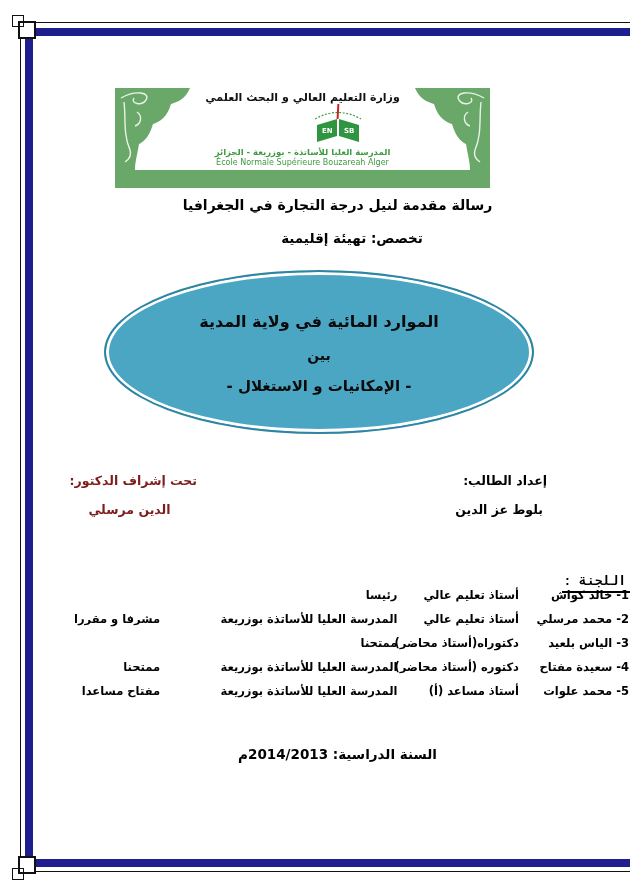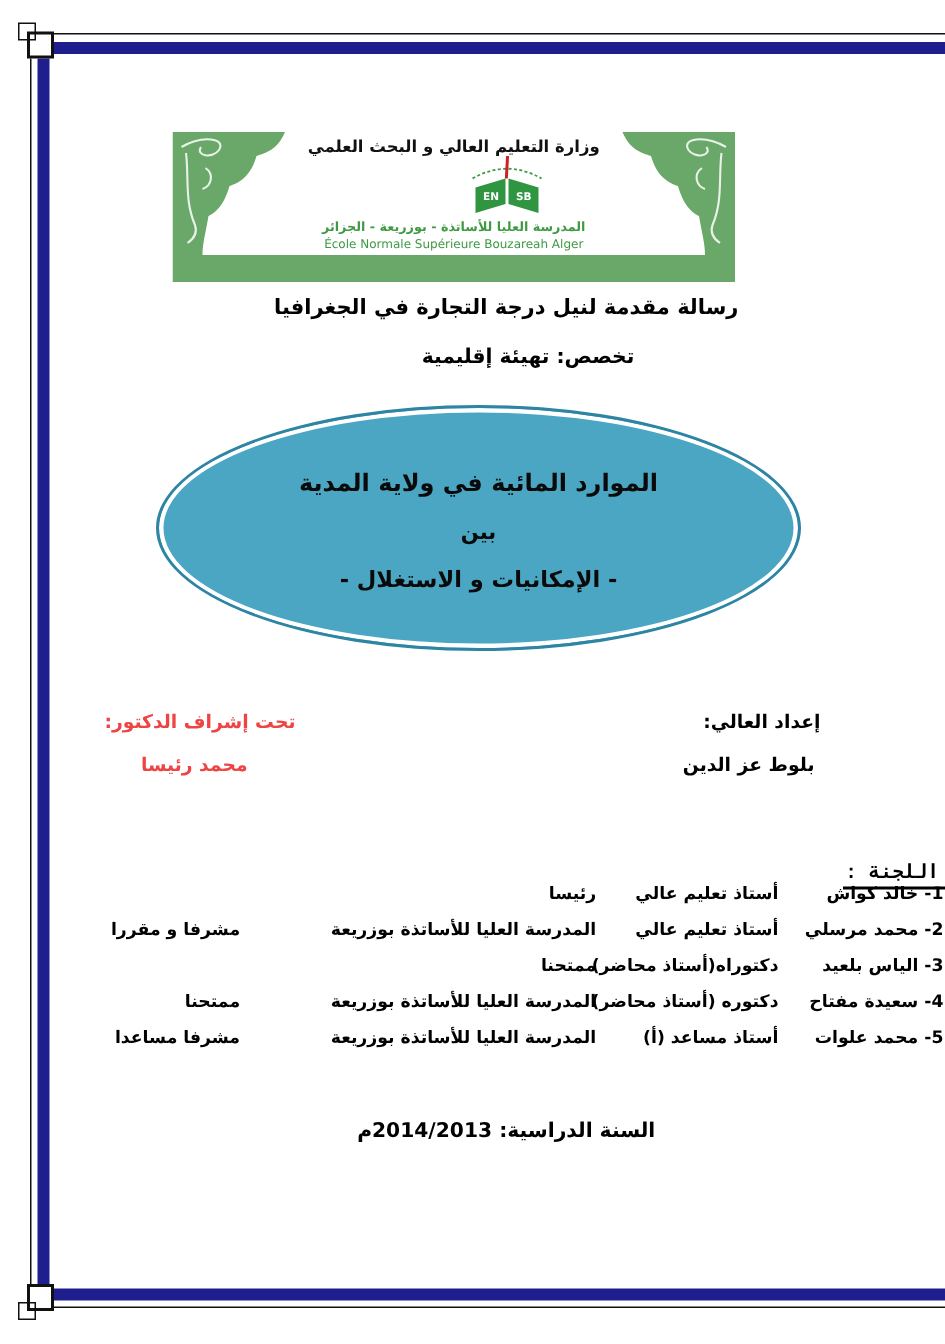--- a/index.html
+++ b/index.html
@@ -38,21 +38,21 @@
            display:flex;flex-direction:column;align-items:center;justify-content:center;
            direction:rtl;}
   .title-l1{font-size:16px;font-weight:bold;color:#0a0a0a;margin-top:2px;}
   .title-l2{font-size:14px;font-weight:bold;color:#0a0a0a;margin-top:16px;}
   .title-l3{font-size:15px;font-weight:bold;color:#0a0a0a;margin-top:14px;}
   
   .student{position:absolute;top:473px;right:128px;width:160px;direction:rtl;
            font-size:12.5px;font-weight:bold;color:#000;}
   .student .name{margin-top:14px;padding-right:4px;}
   .supervisor{position:absolute;top:473px;left:62px;width:135px;direction:rtl;
-              font-size:12.5px;font-weight:bold;color:#ef4444;}
+              font-size:12.5px;font-weight:bold;color:#7f1d1d;}
   .supervisor .name{margin-top:14px;text-align:center;}
   
   .committee-head{position:absolute;top:572px;left:0;right:0;text-align:right;font-family:Liberation Mono, monospace;}
   .committee-head span{display:inline-block;direction:rtl;font-size:13px;font-weight:bold;
                        color:#000;border-bottom:2.5px solid #000;padding:0 2px 2px 2px;}
   .committee{position:absolute;top:583px;left:50px;right:46px;}
   .c-row{display:grid;grid-template-columns:19% 21% 41% 19%;direction:rtl;
          height:24px;align-items:center;font-size:11.5px;font-weight:bold;color:#000;}
   .c-row div{white-space:nowrap;overflow:visible;}
   
@@ -110,26 +110,26 @@
   <div class="intro1">رسالة مقدمة لنيل درجة  التجارة في الجغرافيا</div>
   <div class="intro2">تخصص: تهيئة إقليمية</div>
 
   <div class="ellipse">
     <div class="title-l1">الموارد المائية في ولاية المدية</div>
     <div class="title-l2">بين</div>
     <div class="title-l3">- الإمكانيات و الاستغلال -</div>
   </div>
 
   <div class="student">
-    <div>إعداد العالي:</div>
+    <div>إعداد الطالب:</div>
     <div class="name">بلوط عز الدين</div>
   </div>
   <div class="supervisor">
     <div>تحت إشراف الدكتور:</div>
-    <div class="name">محمد رئيسا</div>
+    <div class="name">الدين مرسلي</div>
   </div>
 
   <div class="committee-head">
     <span>أعضاء اللجنة :</span>
   </div>
   <div class="committee">
     <div class="c-row">
       <div>1- خالد كواش</div>
       <div>أستاذ تعليم عالي</div>
       <div>رئيسا</div>
@@ -148,19 +148,19 @@
     <div class="c-row">
       <div>4- سعيدة مفتاح</div>
       <div>دكتوره (أستاذ محاضر)</div>
       <div>المدرسة العليا للأساتذة  بوزريعة</div>
       <div>ممتحنا</div>
     </div>
     <div class="c-row">
       <div>5- محمد علوات</div>
       <div>أستاذ مساعد  (أ)</div>
       <div>المدرسة العليا للأساتذة  بوزريعة</div>
-      <div>مشرفا مساعدا</div>
+      <div>مفتاح مساعدا</div>
     </div>
   </div>
 
   <div class="year">السنة الدراسية: 2014/2013م</div>
 
 </div>
 
 </body></html>

